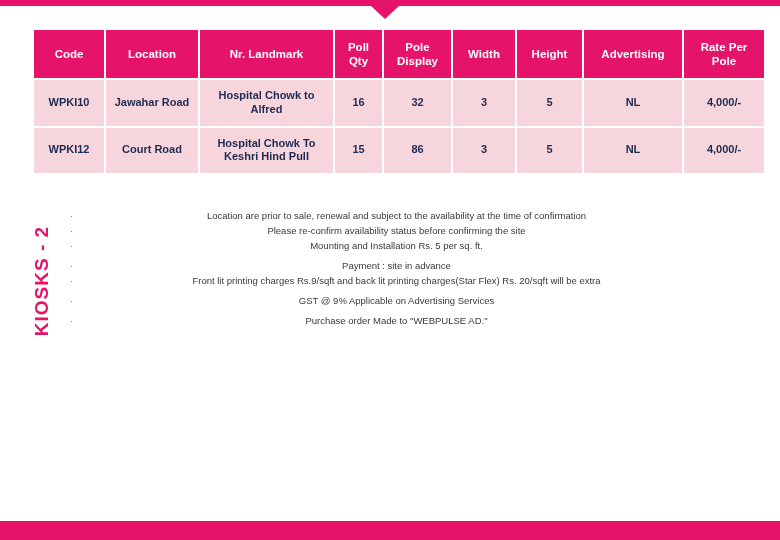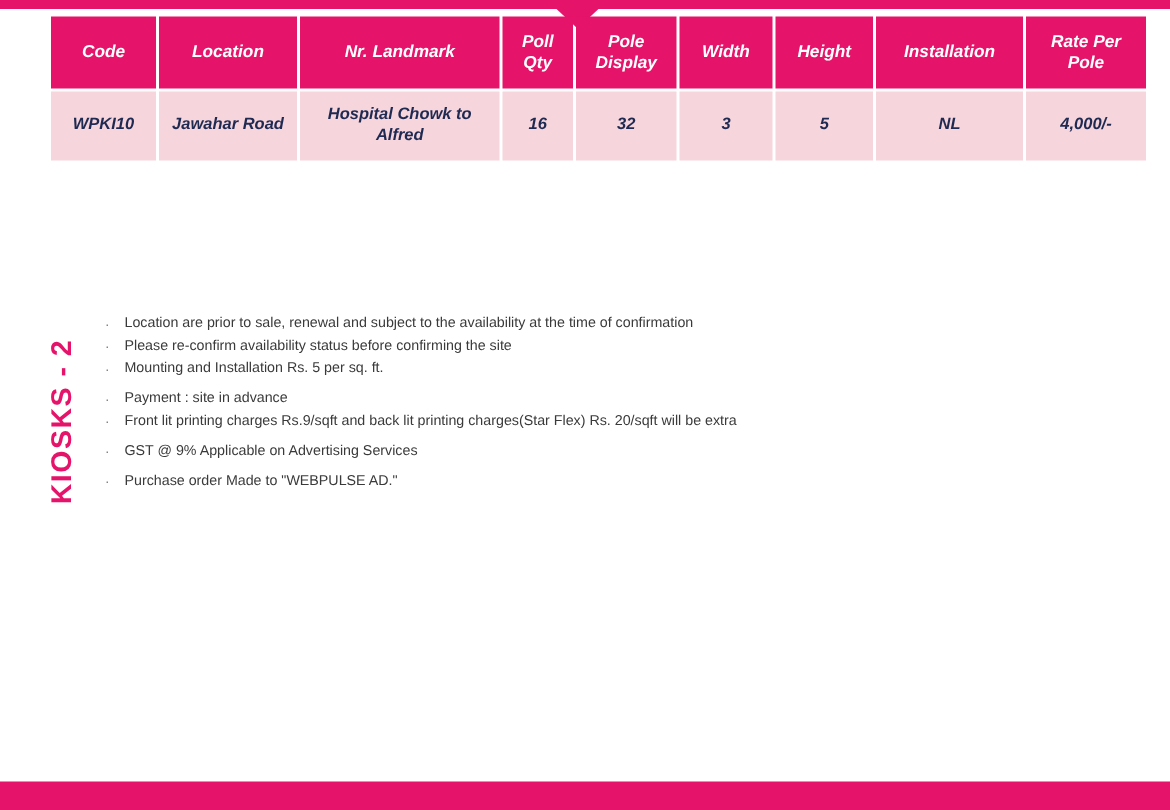--- a/index.html
+++ b/index.html
@@ -56,26 +56,25 @@
     font-size: 19px;
     font-weight: bold;
     letter-spacing: 1px;
     white-space: nowrap;
   }
 
   
   #rate-table {
     position: absolute;
     left: 32px;
-    top: 9px;
+    top: 28px;
     width: 718px;
     border-collapse: separate;
     border-spacing: 2px;
     table-layout: fixed;
-    font-style: italic;
   }
   #rate-table th {
     background: #e5136a;
     color: #ffffff;
     font-size: 11.5px;
     font-weight: bold;
     line-height: 1.25;
     padding: 7px 2px;
     height: 34px;
     vertical-align: middle;
@@ -122,21 +121,21 @@
     display: flex;
     align-items: flex-start;
   }
   .note-bullet {
     width: 13px;
     flex: 0 0 13px;
     color: #777;
     font-size: 9px;
     line-height: 1.15;
   }
-  .note-text { flex: 1 1 auto; }
+  .note-text { flex: 1 1 auto; text-align: center; }
   .gap-sm { margin-top: 4px; }
   .gap-md { margin-top: 9px; }
 </style>
 </head>
 <body>
 
 <div id="top-bar"></div>
 <div id="top-pointer"></div>
 
 <div id="side-label">KIOSKS - 2</div>
@@ -155,36 +154,47 @@
   </colgroup>
   <thead>
     <tr>
       <th><span>Code</span></th>
       <th><span>Location</span></th>
       <th><span>Nr. Landmark</span></th>
       <th><span>Poll</span><br><span>Qty</span></th>
       <th><span>Pole</span><br><span>Display</span></th>
       <th><span>Width</span></th>
       <th><span>Height</span></th>
-      <th><span>Installation</span></th>
+      <th><span>Advertising</span></th>
       <th><span>Rate Per</span><br><span>Pole</span></th>
     </tr>
   </thead>
   <tbody>
     <tr class="row-dark">
       <td>WPKI10</td>
       <td>Jawahar Road</td>
       <td>Hospital Chowk to Alfred</td>
       <td>16</td>
       <td>32</td>
       <td>3</td>
       <td>5</td>
       <td>NL</td>
       <td>4,000/-</td>
     </tr>
+    <tr class="row-dark">
+      <td>WPKI12</td>
+      <td>Court Road</td>
+      <td>Hospital Chowk To Keshri Hind Pull</td>
+      <td>15</td>
+      <td>86</td>
+      <td>3</td>
+      <td>5</td>
+      <td>NL</td>
+      <td>4,000/-</td>
+    </tr>
   </tbody>
 </table>
 
 <div id="notes">
   <div class="note-line">
     <span class="note-bullet">·</span>
     <span class="note-text">Location are prior to sale, renewal and subject to the availability at the time of confirmation</span>
   </div>
   <div class="note-line gap-sm">
     <span class="note-bullet">·</span>

